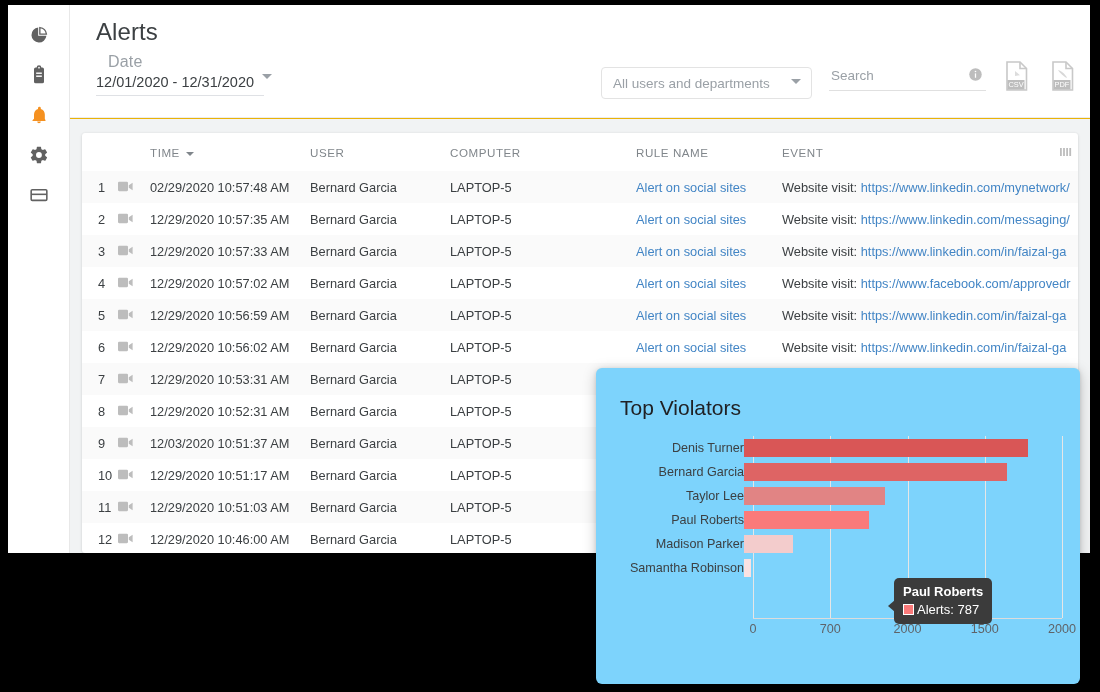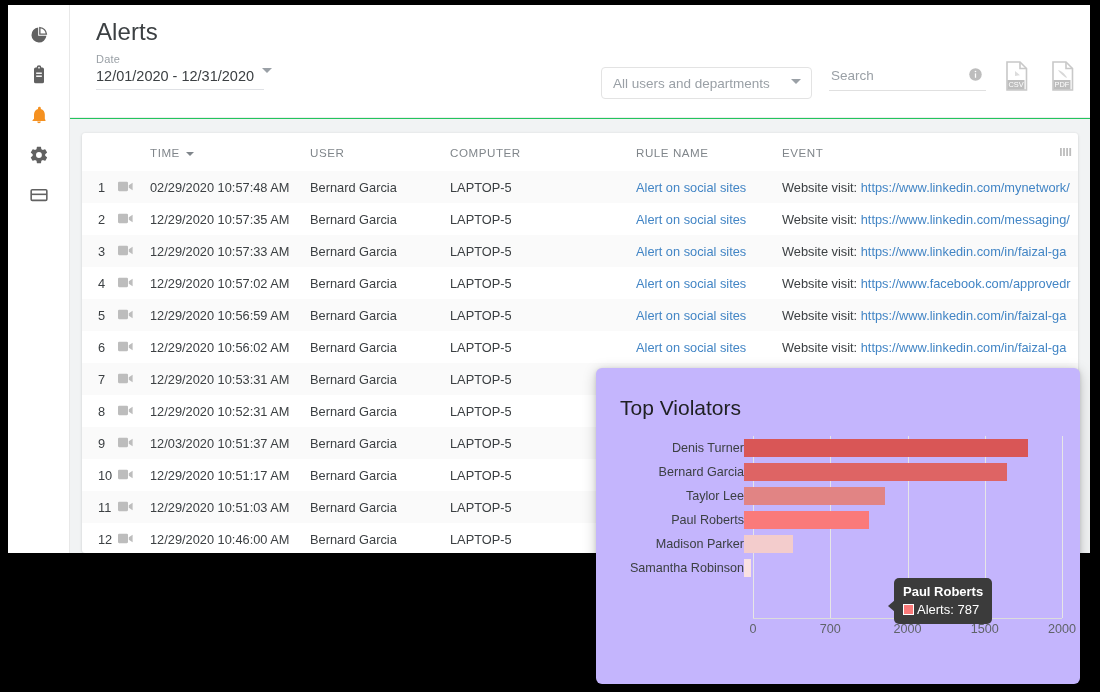--- a/index.html
+++ b/index.html
@@ -32,21 +32,21 @@
   .nav-item {
     width: 62px; height: 40px;
     display: flex; align-items: center; justify-content: center;
     cursor: pointer;
   }
   .nav-item svg { display: block; }
 
   
   #main {
     flex: 1 1 auto;
-    background: #22c55e;
+    background: #eab308;
     position: relative;
     overflow: hidden;
   }
   #page-header {
     height: 113px;
     background: #ffffff;
     border-bottom: 1px solid #ececec;
     position: relative;
   }
   #page-title {
@@ -55,24 +55,25 @@
     font-size: 24px;
     color: #3c4043;
     letter-spacing: 0.1px;
   }
   #date-field {
     position: absolute;
     left: 26px; top: 48px;
     width: 168px;
   }
   .field-label {
-    font-size: 11px;
+    font-size: 16px;
     color: #9aa0a6;
     letter-spacing: .2px;
     margin-bottom: 3px;
+    margin-left: 12px;
   }
   .field-value-row {
     display: flex; 
     border-bottom: 1px solid #dfe1e5;
     padding-bottom: 5px;
   }
   #date-value {
     font-size: 14.5px;
     color: #3c4043;
     flex: 1 1 auto;
@@ -182,21 +183,21 @@
     border-top: 4px solid #80868b;
     margin-left: 6px; vertical-align: middle;
   }
   #col-settings-icon { float: right; margin-right: 6px; }
 
   
   #chart-panel {
     position: absolute;
     left: 596px; top: 368px;
     width: 484px; height: 316px;
-    background: #c4b5fd;
+    background: #7dd3fc;
     border-radius: 6px;
     box-shadow: 0 3px 14px rgba(0,0,0,.22), 0 1px 4px rgba(0,0,0,.12);
     overflow: hidden;
   }
   #chart-title {
     position: absolute;
     left: 24px; top: 28px;
     font-size: 21px;
     color: #202124;
   }

